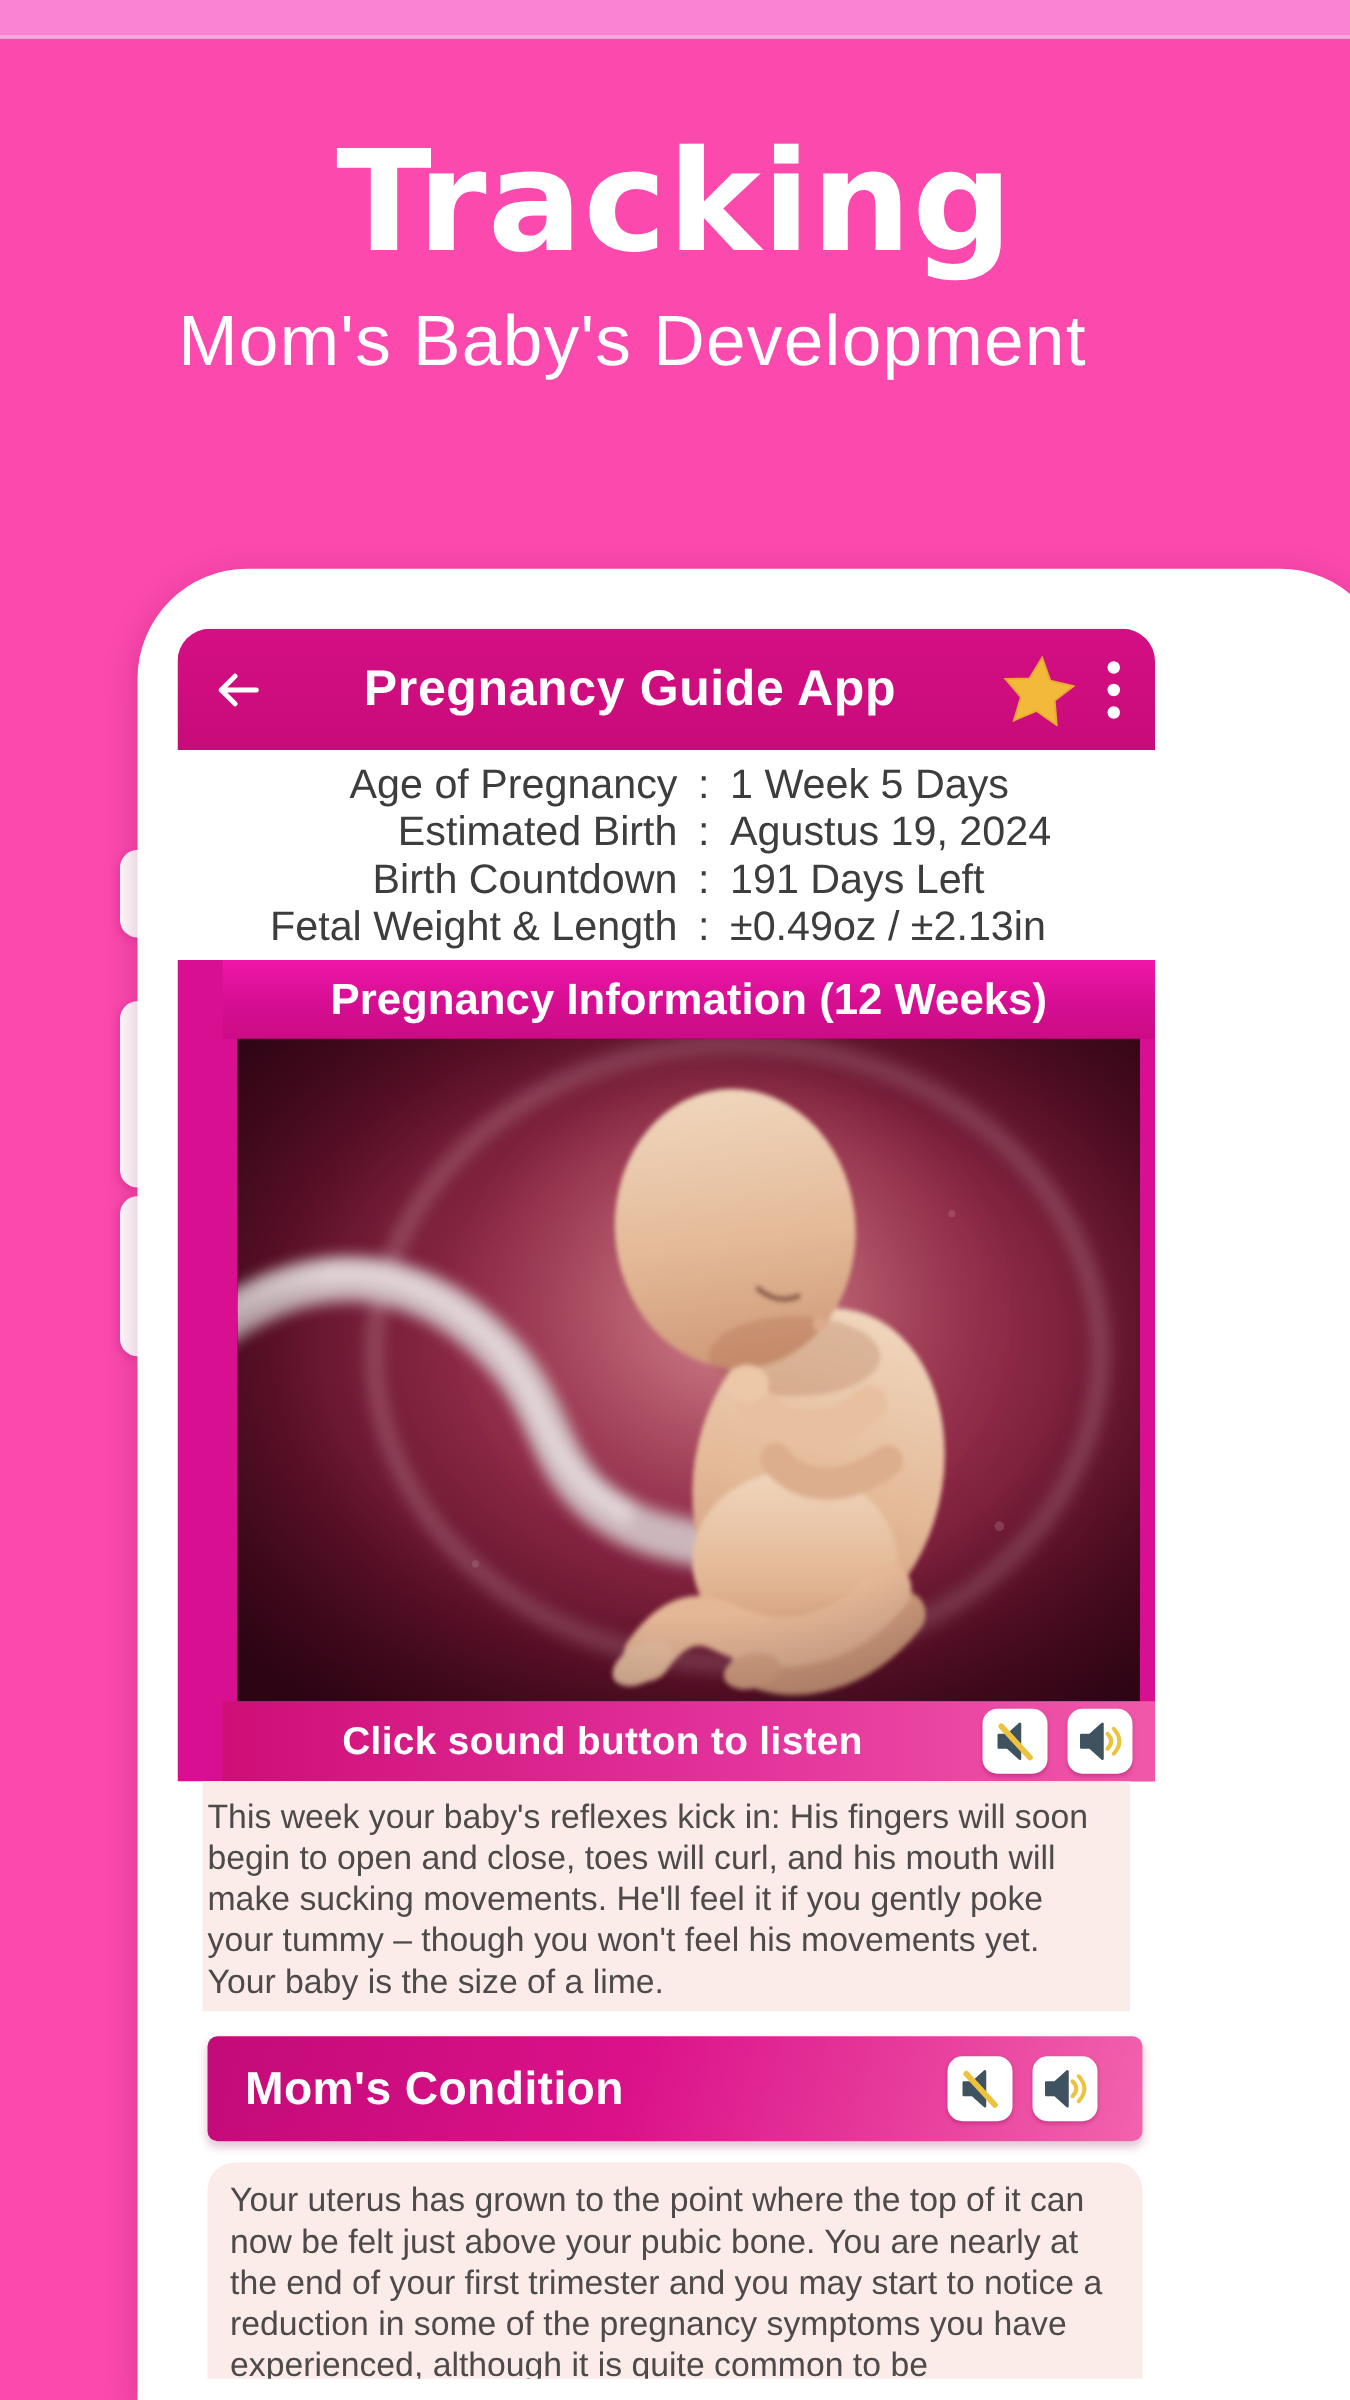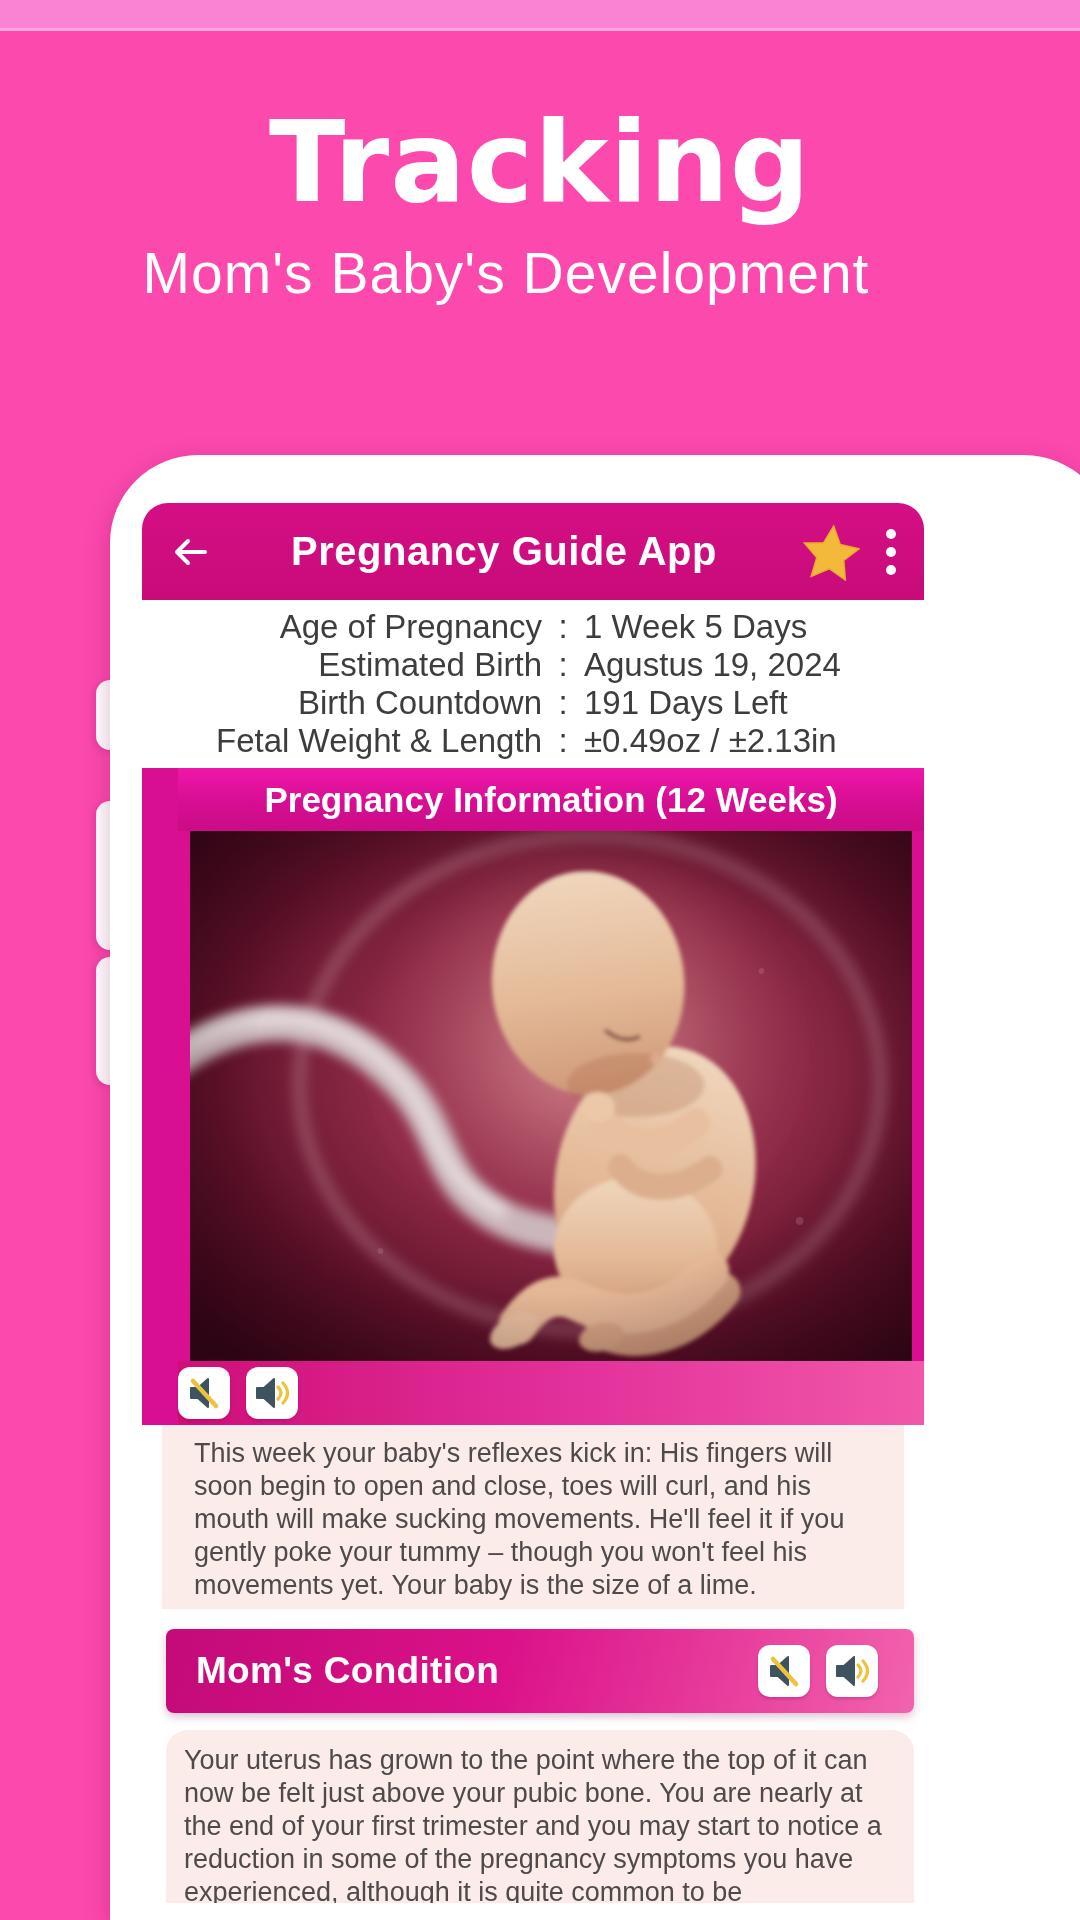--- a/index.html
+++ b/index.html
@@ -60,21 +60,21 @@
   .sound-bar{
     height:64px;display:flex;align-items:center;
     background:linear-gradient(90deg,#cf0e78 0%,#e3329b 55%,#f158a9 100%);
   }
   .sound-caption{flex:1;text-align:center;color:#ffffff;font-size:31px;font-weight:bold;letter-spacing:.3px;}
   .sound-btns{display:flex;gap:16px;margin-right:18px;}
   .sound-btn{width:52px;height:52px;background:#ffffff;border-radius:12px;display:flex;align-items:center;justify-content:center;box-shadow:0 2px 3px rgba(120,0,70,.25);}
   
   .para1{
     height:184px;box-sizing:border-box;background:#fbebe9;margin:0 20px;
-    padding:12px 14px 0 32px;font-size:27px;line-height:33px;color:#4e4a4a;overflow:hidden;
+    padding:12px 14px 0 4px;font-size:27px;line-height:33px;color:#4e4a4a;overflow:hidden;
   }
   .mom-header{
     height:84px;margin:20px 10px 0 24px;border-radius:8px;
     background:linear-gradient(105deg,#c30b78 0%,#db1189 45%,#f263ad 100%);
     display:flex;align-items:center;box-sizing:border-box;padding:0 18px 0 30px;
     box-shadow:0 4px 8px rgba(140,10,80,.25);
   }
   .mom-title{flex:1;color:#ffffff;font-size:37px;font-weight:bold;letter-spacing:.3px;}
   .para2{
     height:173px;box-sizing:border-box;background:#fbebe9;margin:17px 10px 0 24px;border-radius:22px 22px 0 0;
@@ -196,20 +196,21 @@
             <path d="M546,338 C508,364 470,360 452,336" fill="none" stroke="#dcae8d" stroke-width="26" stroke-linecap="round"></path>
             <path d="M546,440 C506,486 452,492 406,470 C380,458 360,472 344,494" fill="none" stroke="#e4b796" stroke-width="40" stroke-linecap="round"></path>
             <ellipse cx="340" cy="500" rx="27" ry="15" fill="#e8c0a0" transform="rotate(-26 340 500)"></ellipse>
             <ellipse cx="432" cy="506" rx="24" ry="14" fill="#d8a685" transform="rotate(-12 432 506)"></ellipse>
           </g>
           <rect width="758" height="530" fill="url(#vig)"></rect>
         </svg>
       </div>
 
       <div class="sound-bar">
+        <div class="sound-caption">Click sound button to listen</div>
         <div class="sound-btns">
           <div class="sound-btn">
             <svg width="36" height="36" viewBox="0 0 36 36">
               <polygon points="5,13 12,13 22,4 22,32 12,23 5,23" fill="#3e5260" stroke="#3e5260" stroke-width="2" stroke-linejoin="round"></polygon>
               <line x1="7" y1="6" x2="30" y2="31" stroke="#edc23c" stroke-width="4.5" stroke-linecap="round"></line>
             </svg>
           </div>
           <div class="sound-btn">
             <svg width="36" height="36" viewBox="0 0 36 36">
               <polygon points="3,13 10,13 20,4 20,32 10,23 3,23" fill="#3e5260" stroke="#3e5260" stroke-width="2" stroke-linejoin="round"></polygon>

